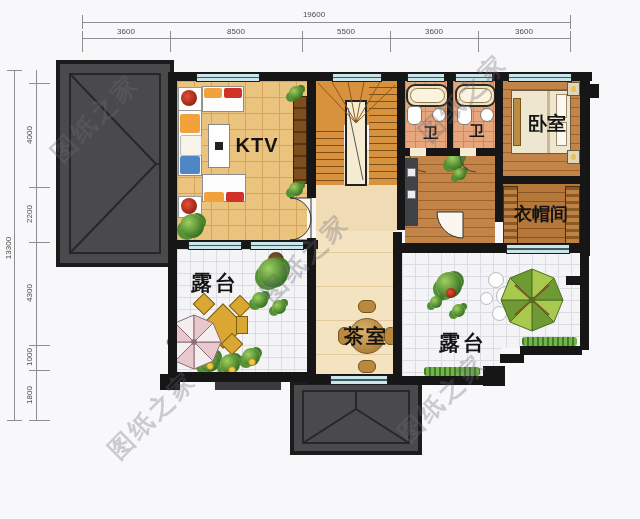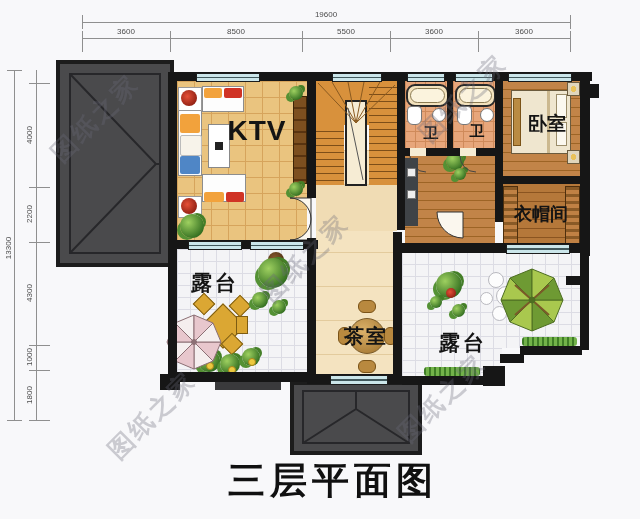--- a/index.html
+++ b/index.html
@@ -47,21 +47,21 @@
   svg.overlay{position:absolute;left:0;top:0;z-index:5;pointer-events:none;}
 </style>
 </head>
 <body>
 
 <div id="plan">
 
   <div class="dline" style="left:82px;top:22px;width:488px;height:1px"></div>
   <div class="dline" style="left:82px;top:15px;width:1px;height:14px"></div>
   <div class="dline" style="left:570px;top:15px;width:1px;height:14px"></div>
-  <div class="dim" style="left:326px;top:14px">19600</div>
+  <div class="dim" style="left:314px;top:14px">19600</div>
   <div class="dline" style="left:82px;top:38px;width:488px;height:1px"></div>
   <div class="dline" style="left:82px;top:31px;width:1px;height:21px"></div>
   <div class="dline" style="left:170px;top:31px;width:1px;height:21px"></div>
   <div class="dline" style="left:302px;top:31px;width:1px;height:21px"></div>
   <div class="dline" style="left:390px;top:31px;width:1px;height:21px"></div>
   <div class="dline" style="left:478px;top:31px;width:1px;height:21px"></div>
   <div class="dline" style="left:570px;top:31px;width:1px;height:21px"></div>
   <div class="dim" style="left:126px;top:31px">3600</div>
   <div class="dim" style="left:236px;top:31px">8500</div>
   <div class="dim" style="left:346px;top:31px">5500</div>
@@ -269,30 +269,29 @@
   <div class="win" style="left:196px;top:73px;width:62px;height:7px"></div>
   <div class="win" style="left:332px;top:73px;width:48px;height:7px"></div>
   <div class="win" style="left:407px;top:73px;width:36px;height:7px"></div>
   <div class="win" style="left:455px;top:73px;width:36px;height:7px"></div>
   <div class="win" style="left:508px;top:73px;width:62px;height:7px"></div>
   <div class="win" style="left:188px;top:241px;width:52px;height:7px"></div>
   <div class="win" style="left:250px;top:241px;width:52px;height:7px"></div>
   <div class="win" style="left:506px;top:244px;width:62px;height:8px"></div>
   <div class="win" style="left:330px;top:375px;width:56px;height:8px"></div>
 
-  <div class="lbl" style="left:257px;top:131px;font-size:28px;letter-spacing:1px">KTV</div>
+  <div class="lbl" style="left:257px;top:145px;font-size:20px;letter-spacing:1px">KTV</div>
   <div class="lbl" style="left:431px;top:133px;font-size:15px">卫</div>
   <div class="lbl" style="left:477px;top:131px;font-size:15px">卫</div>
   <div class="lbl" style="left:547px;top:124px;font-size:19px">卧室</div>
   <div class="lbl" style="left:541px;top:214px;font-size:18px">衣帽间</div>
   <div class="lbl" style="left:215px;top:283px;font-size:21px;letter-spacing:3px">露台</div>
   <div class="lbl" style="left:366px;top:336px;font-size:20px;letter-spacing:2px">茶室</div>
   <div class="lbl" style="left:463px;top:343px;font-size:21px;letter-spacing:3px">露台</div>
 
   <div class="wm" style="left:95px;top:118px">图纸之家</div>
   <div class="wm" style="left:463px;top:98px">图纸之家</div>
   <div class="wm" style="left:305px;top:258px">图纸之家</div>
   <div class="wm" style="left:152px;top:415px">图纸之家</div>
   <div class="wm" style="left:442px;top:398px">图纸之家</div>
 
-  <div class="title" style="left:333px;top:481px">三层平面图</div>
 
 </div>
 
 </body></html>

